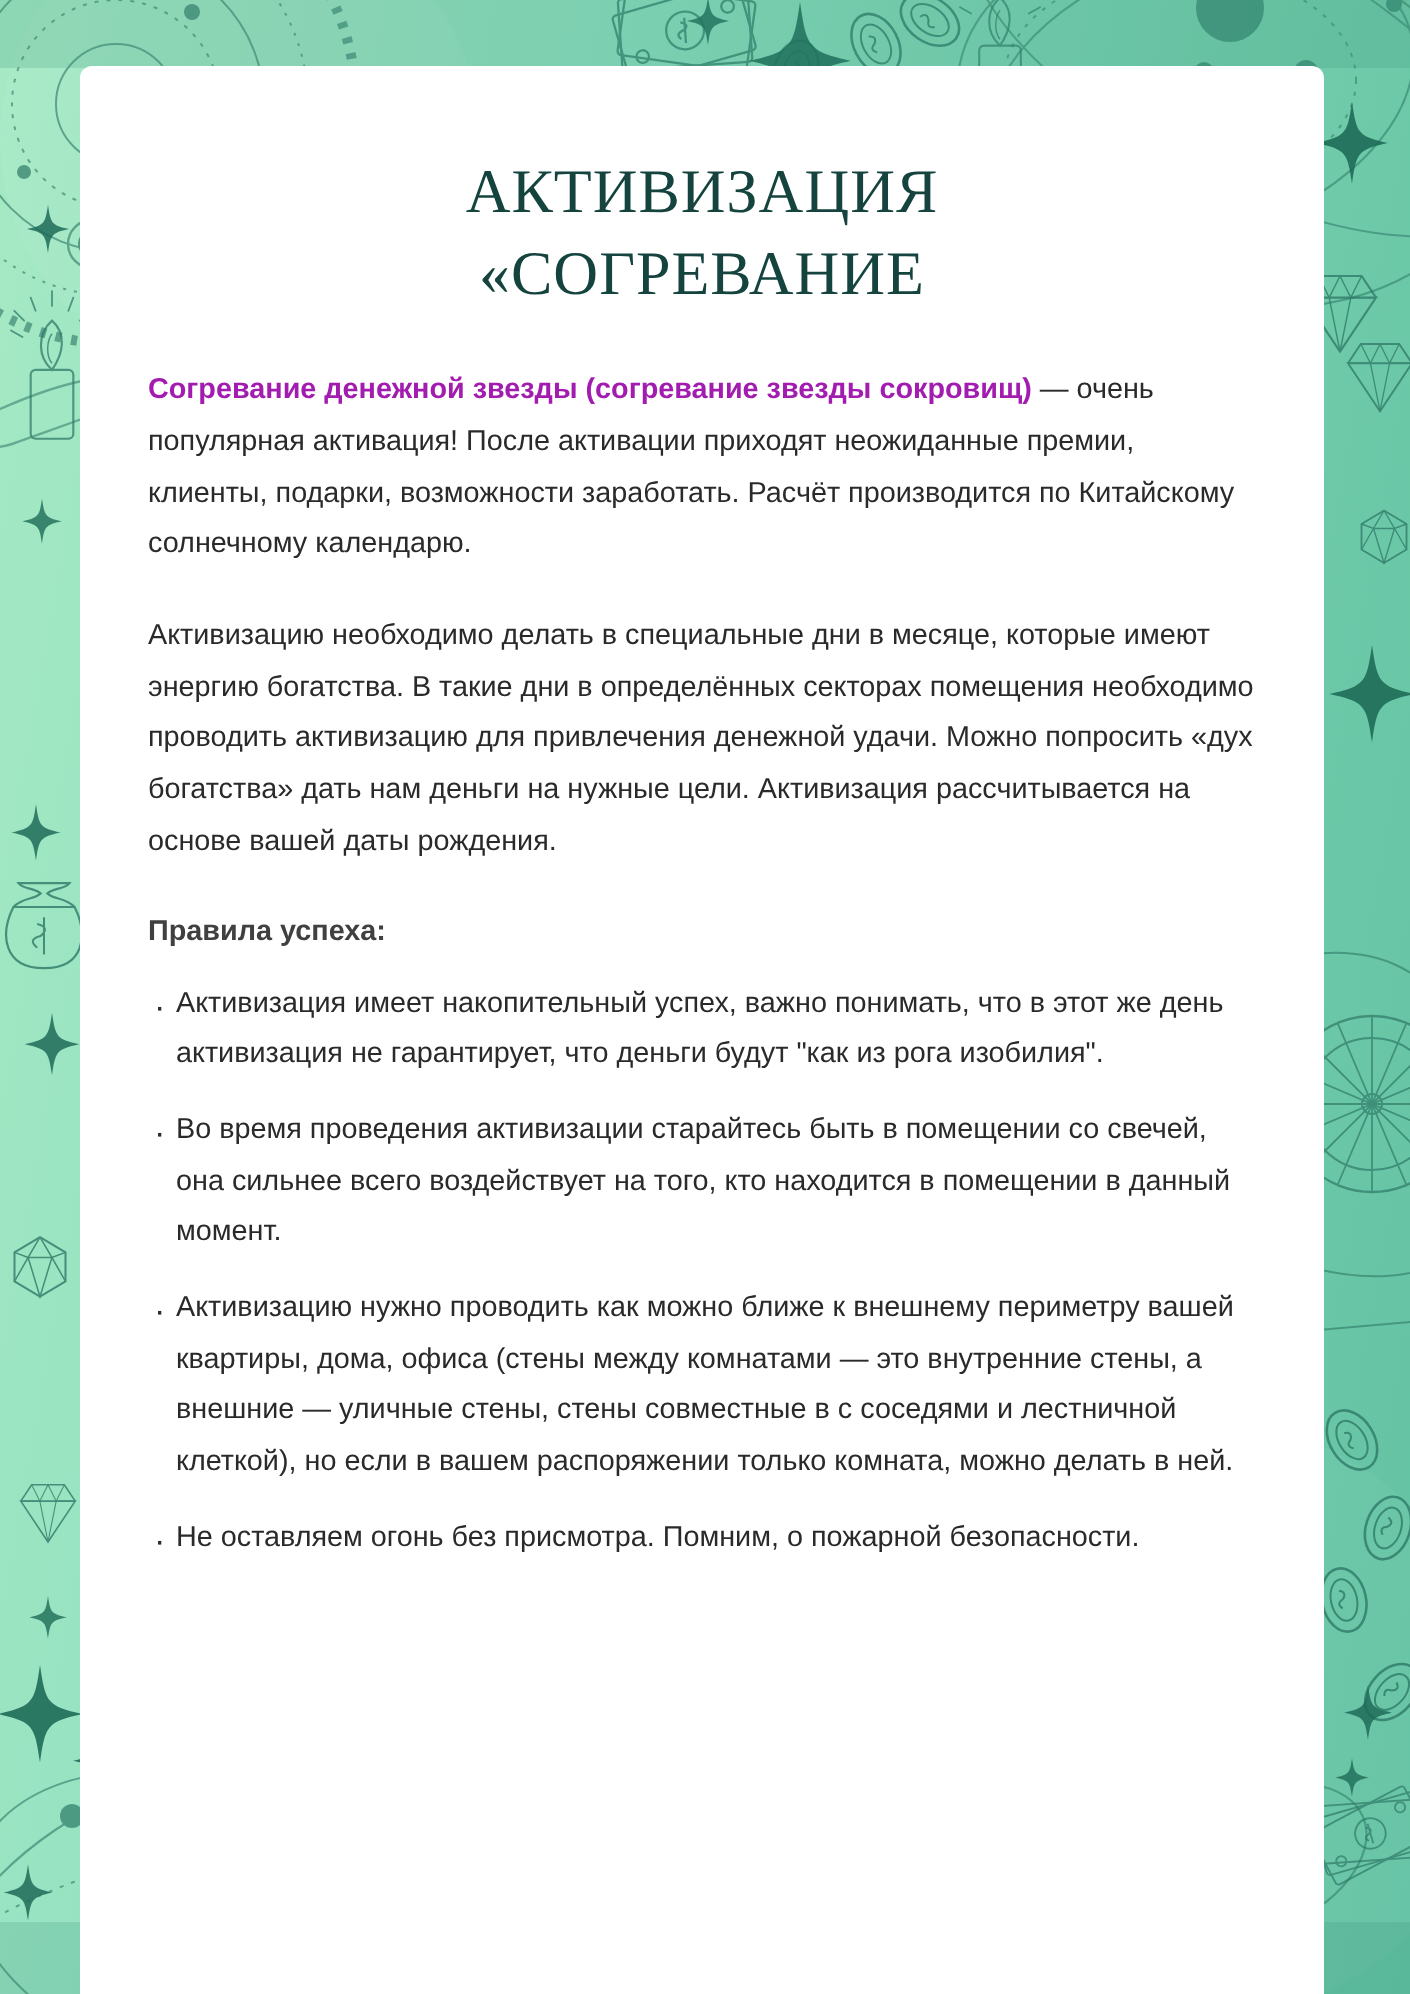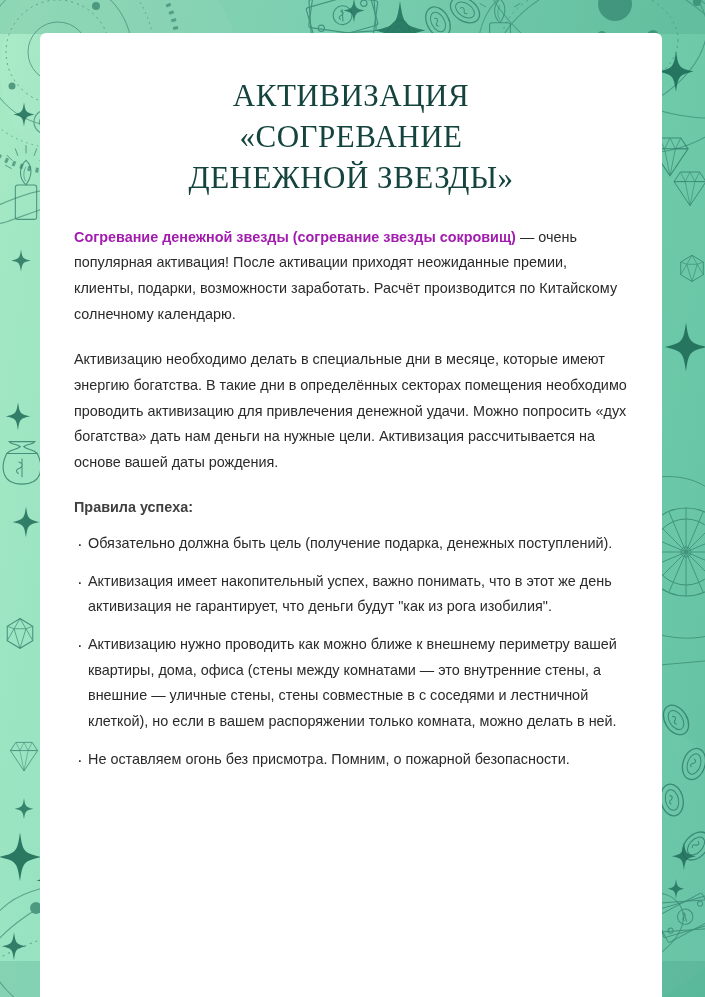--- a/index.html
+++ b/index.html
@@ -372,34 +372,33 @@
     <div class="top-band"></div>
     <div class="bottom-band"></div>
   </div>
 
   <div class="card">
     <div class="card-inner">
 
       <h1 class="doc-title">
         <span class="tline">АКТИВИЗАЦИЯ</span>
         <span class="tline">«СОГРЕВАНИЕ</span>
-        <span class="tline">ДЕНЕЖНОЙ ЗВЕЗДЫ»</span>
       </h1>
 
       <div class="body-text">
 
         <p class="para"><span class="lead-strong">Согревание денежной звезды (согревание звезды сокровищ)</span><span> — очень популярная активация! После активации приходят неожиданные премии, клиенты, подарки, возможности заработать. Расчёт производится по Китайскому солнечному календарю.</span></p>
 
         <p class="para">Активизацию необходимо делать в специальные дни в месяце, которые имеют энергию богатства. В такие дни в определённых секторах помещения необходимо проводить активизацию для привлечения денежной удачи. Можно попросить «дух богатства» дать нам деньги на нужные цели. Активизация рассчитывается на основе вашей даты рождения.</p>
 
         <p class="section-heading">Правила успеха:</p>
 
         <ul class="rules">
-          <li>Обязательно должна быть цель (получение подарка, денежных поступлений).</li>
           <li>Активизация имеет накопительный успех, важно понимать, что в этот же день активизация не гарантирует, что деньги будут "как из рога изобилия".</li>
+          <li>Во время проведения активизации старайтесь быть в помещении со свечей, она сильнее всего воздействует на того, кто находится в помещении в данный момент.</li>
           <li>Активизацию нужно проводить как можно ближе к внешнему периметру вашей квартиры, дома, офиса (стены между комнатами — это внутренние стены, а внешние — уличные стены, стены совместные в с соседями и лестничной клеткой), но если в вашем распоряжении только комната, можно делать в ней.</li>
           <li>Не оставляем огонь без присмотра. Помним, о пожарной безопасности.</li>
         </ul>
 
       </div>
     </div>
   </div>
 
 </div>
 

